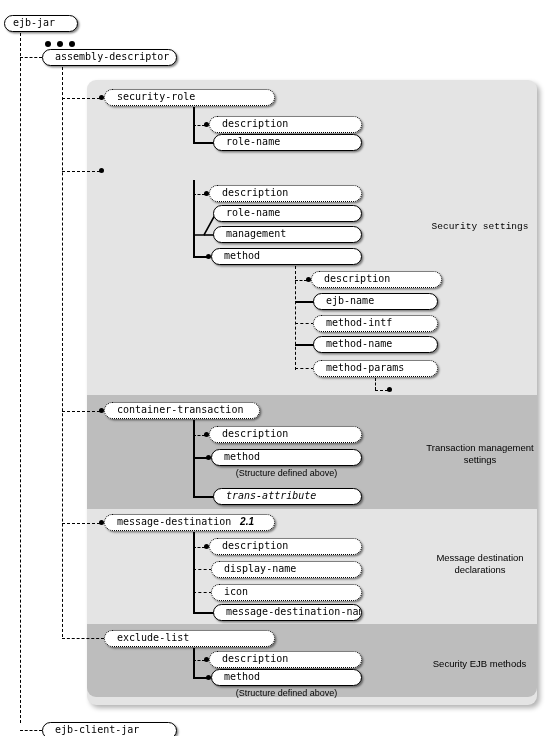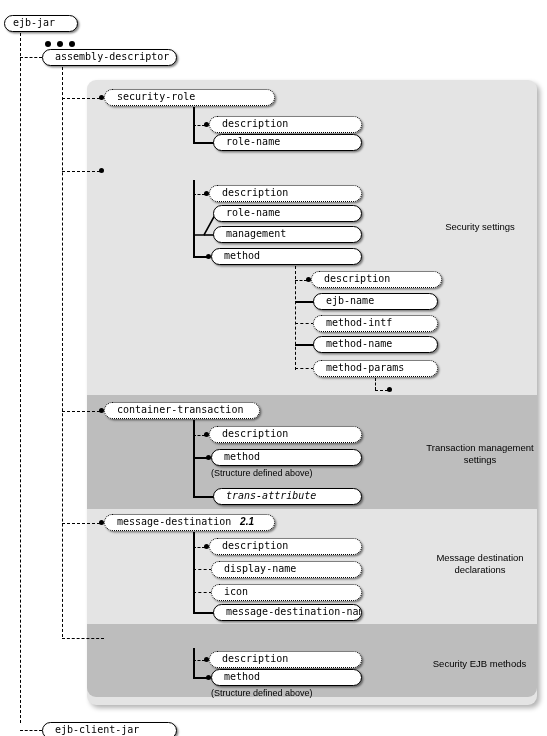--- a/index.html
+++ b/index.html
@@ -33,21 +33,21 @@
   .hd{position:absolute;height:0;border-top:1.7px dashed #000;}
   .vd{position:absolute;width:0;border-left:1.7px dashed #000;}
   .dot{position:absolute;width:6px;height:6px;border-radius:50%;background:#000;}
   .bdot{position:absolute;width:5px;height:5px;border-radius:50%;background:#000;}
   .diag{position:absolute;overflow:visible;}
 
   
   .legend{position:absolute;font-family:"Liberation Sans",sans-serif;
           font-size:9.5px;color:#000;text-align:center;line-height:12px;}
   .note{position:absolute;font-family:"Liberation Sans",sans-serif;
-        font-size:9px;color:#000;white-space:nowrap;}
+        font-size:9px;color:#000;text-align:center;white-space:nowrap;}
 </style>
 </head>
 <body>
 
 <div id="stage">
 
   <div class="panel" style="left:87px;top:68px;width:450px;height:625px;"></div>
   <div class="band" style="left:87px;top:383px;width:450px;height:114px;"></div>
   <div class="band" style="left:87px;top:612px;width:450px;height:73px;border-bottom-left-radius:9px;border-bottom-right-radius:9px;"></div>
 
@@ -138,21 +138,21 @@
 
   <div class="hd" style="left:295px;top:356px;width:19px;"></div>
   <div class="node opt" style="left:313px;top:348px;width:125px;">
     <span class="lbl">method-params</span>
   </div>
 
   <div class="vd" style="left:375px;top:366px;height:12px;"></div>
   <div class="hd" style="left:375px;top:378px;width:13px;"></div>
   <div class="bdot" style="left:387px;top:375px;"></div>
 
-  <div class="legend" style="left:420px;top:209px;width:120px;">
+  <div class="legend" style="left:420px;top:209px;width:120px;font-family:Liberation Mono, monospace;">
     <span>Security settings</span>
   </div>
 
   <div class="hd" style="left:62px;top:399px;width:38px;"></div>
   <div class="bdot" style="left:99px;top:396px;"></div>
   <div class="node opt" style="left:104px;top:390px;width:156px;">
     <span class="lbl">container-transaction</span>
   </div>
 
   <div class="ln v" style="left:193px;top:408px;height:77px;"></div>
@@ -209,20 +209,23 @@
   <div class="node" style="left:213px;top:592px;width:149px;">
     <span class="lbl">message-destination-name</span>
   </div>
 
   <div class="legend" style="left:420px;top:540px;width:120px;">
     <span>Message destination</span><br>
     <span>declarations</span>
   </div>
 
   <div class="hd" style="left:62px;top:626px;width:42px;"></div>
+  <div class="node opt" style="left:104px;top:618px;width:171px;">
+    <span class="lbl">exclude-list</span>
+  </div>
 
   <div class="ln v" style="left:193px;top:636px;height:30px;"></div>
   <div class="hd" style="left:193px;top:648px;width:12px;"></div>
   <div class="bdot" style="left:204px;top:645px;"></div>
   <div class="node opt" style="left:209px;top:639px;width:153px;">
     <span class="lbl">description</span>
   </div>
 
   <div class="ln h" style="left:193px;top:665px;width:16px;"></div>
   <div class="bdot" style="left:206px;top:663px;"></div>

